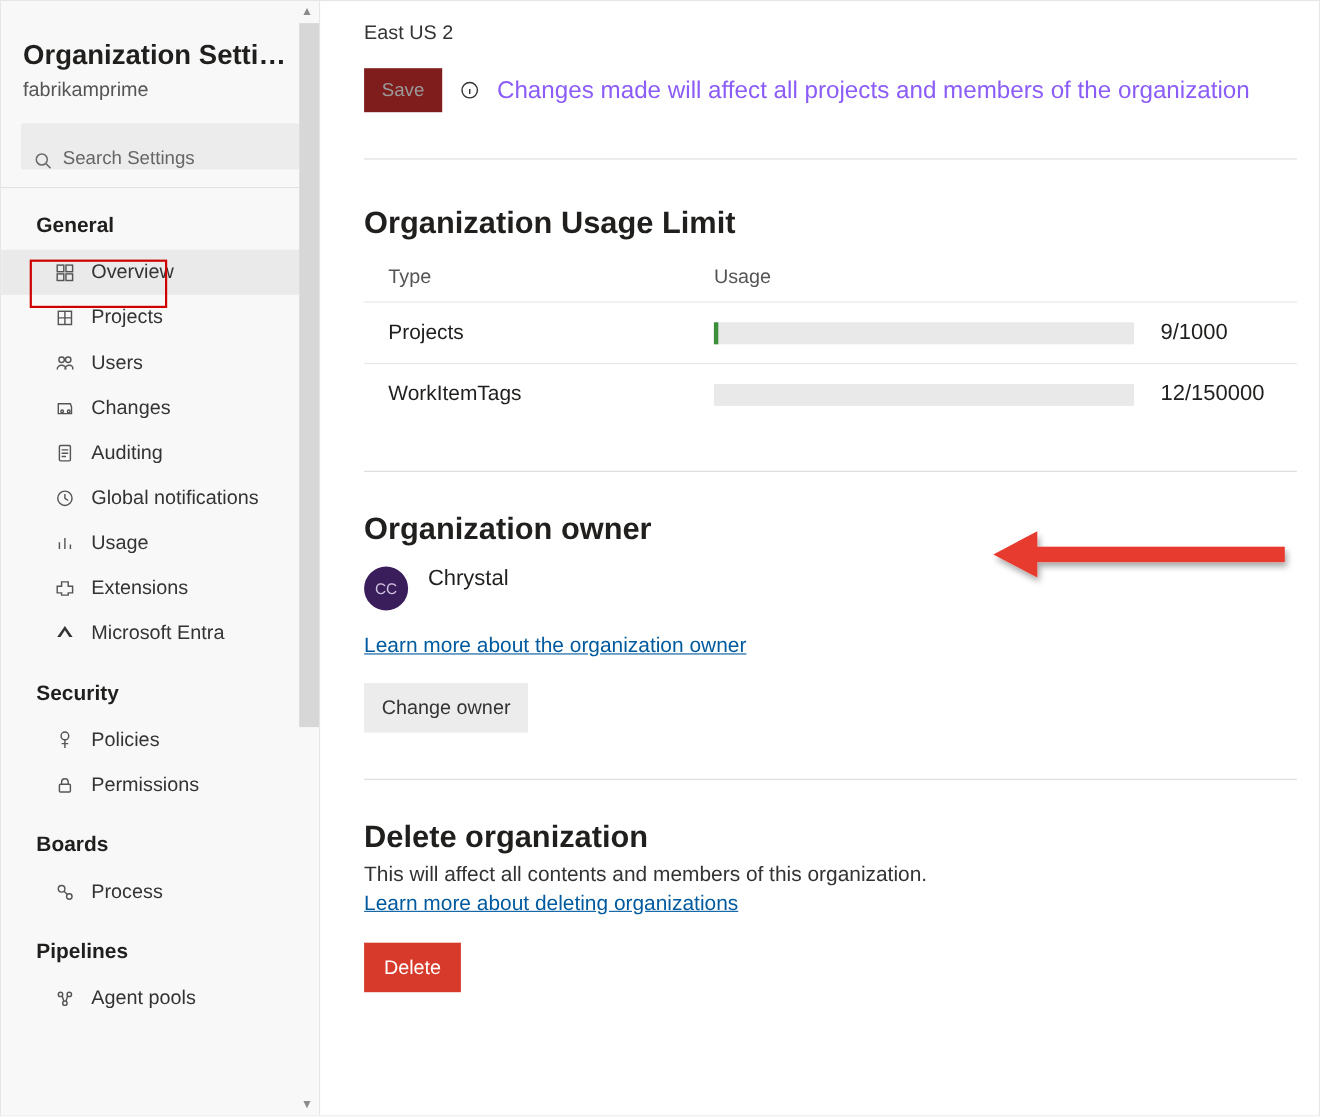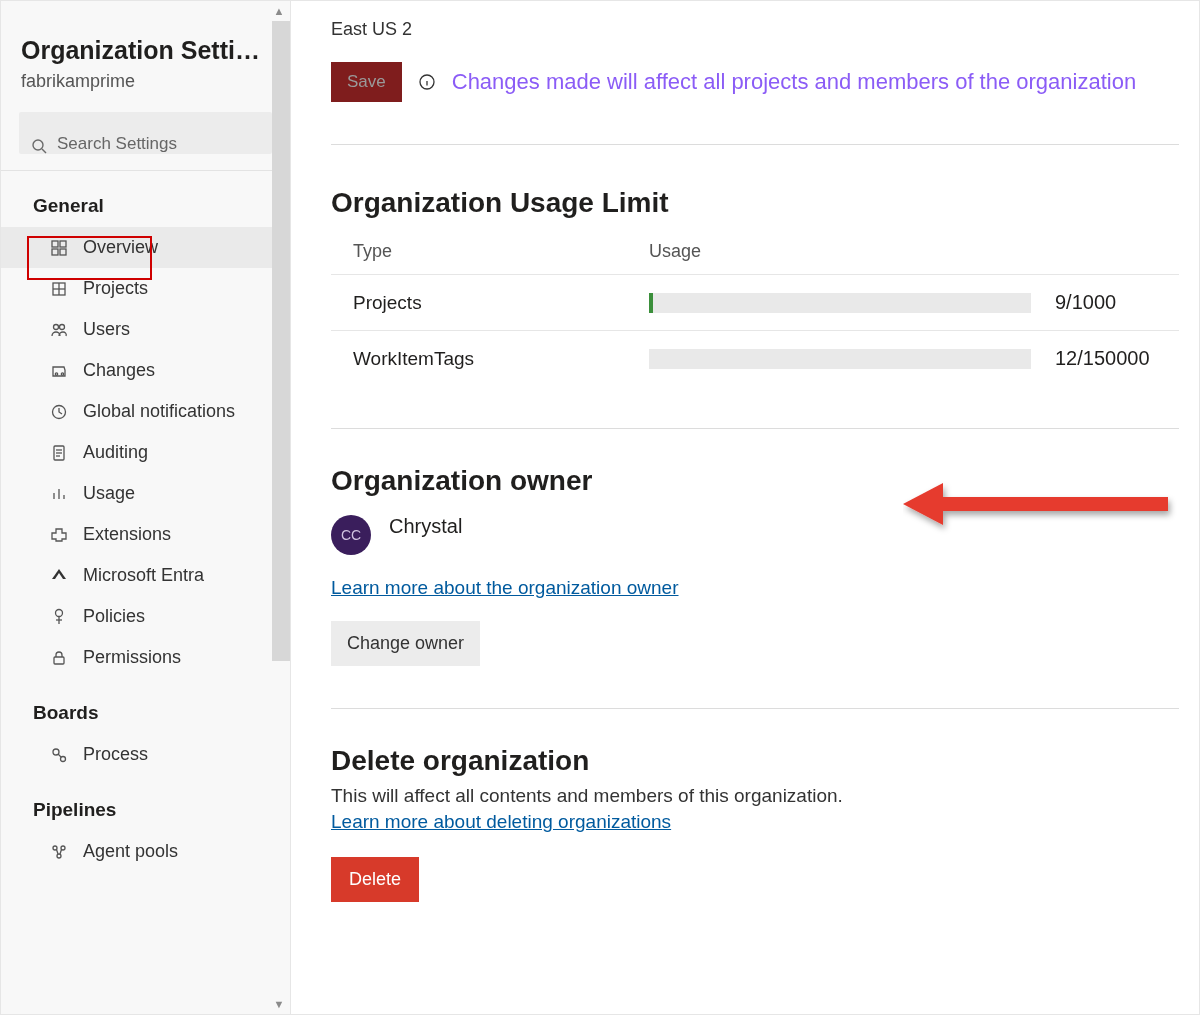--- a/index.html
+++ b/index.html
@@ -135,40 +135,40 @@
               <path d="M3 5h11l1 3v6H3z"></path>
               <circle cx="6.5" cy="12" r="1.2"></circle>
               <circle cx="12.5" cy="12" r="1.2"></circle>
             </svg>
           </span>
         <span>Changes</span>
       </li>
       <li class="nav-item">
         <span class="icn">
             <svg width="18" height="18" viewBox="0 0 18 18" fill="none" stroke="#555" stroke-width="1.3">
-              <circle cx="9" cy="9" r="6.5"></circle>
-              <path d="M9 5v4l3 2"></path>
-            </svg>
-          </span>
-        <span>Global notifications</span>
-      </li>
-      <li class="nav-item">
-        <span class="icn">
-            <svg width="18" height="18" viewBox="0 0 18 18" fill="none" stroke="#555" stroke-width="1.3">
               <rect x="4" y="2" width="10" height="14" rx="1"></rect>
               <line x1="6" y1="6" x2="12" y2="6"></line>
               <line x1="6" y1="9" x2="12" y2="9"></line>
               <line x1="6" y1="12" x2="10" y2="12"></line>
             </svg>
           </span>
         <span>Auditing</span>
       </li>
       <li class="nav-item">
         <span class="icn">
             <svg width="18" height="18" viewBox="0 0 18 18" fill="none" stroke="#555" stroke-width="1.3">
+              <circle cx="9" cy="9" r="6.5"></circle>
+              <path d="M9 5v4l3 2"></path>
+            </svg>
+          </span>
+        <span>Global notifications</span>
+      </li>
+      <li class="nav-item">
+        <span class="icn">
+            <svg width="18" height="18" viewBox="0 0 18 18" fill="none" stroke="#555" stroke-width="1.3">
               <line x1="4" y1="14" x2="4" y2="8"></line>
               <line x1="9" y1="14" x2="9" y2="4"></line>
               <line x1="14" y1="14" x2="14" y2="10"></line>
             </svg>
           </span>
         <span>Usage</span>
       </li>
       <li class="nav-item">
         <span class="icn">
             <svg width="18" height="18" viewBox="0 0 18 18" fill="none" stroke="#555" stroke-width="1.3">
@@ -181,20 +181,21 @@
         <span class="icn">
             <svg width="18" height="18" viewBox="0 0 18 18" fill="#333">
               <polygon points="9,2 16,12 2,12"></polygon>
               <polygon points="9,6 13,12 5,12" fill="#f8f8f8"></polygon>
             </svg>
           </span>
         <span>Microsoft Entra</span>
       </li>
     </ul>
 
+    <div class="side-group-title">Security</div>
     <ul class="nav">
       <li class="nav-item">
         <span class="icn">
             <svg width="18" height="18" viewBox="0 0 18 18" fill="none" stroke="#555" stroke-width="1.3">
               <circle cx="9" cy="5" r="3.5"></circle>
               <path d="M9 8.5V16"></path>
               <path d="M6 12h6"></path>
             </svg>
           </span>
         <span>Policies</span>

